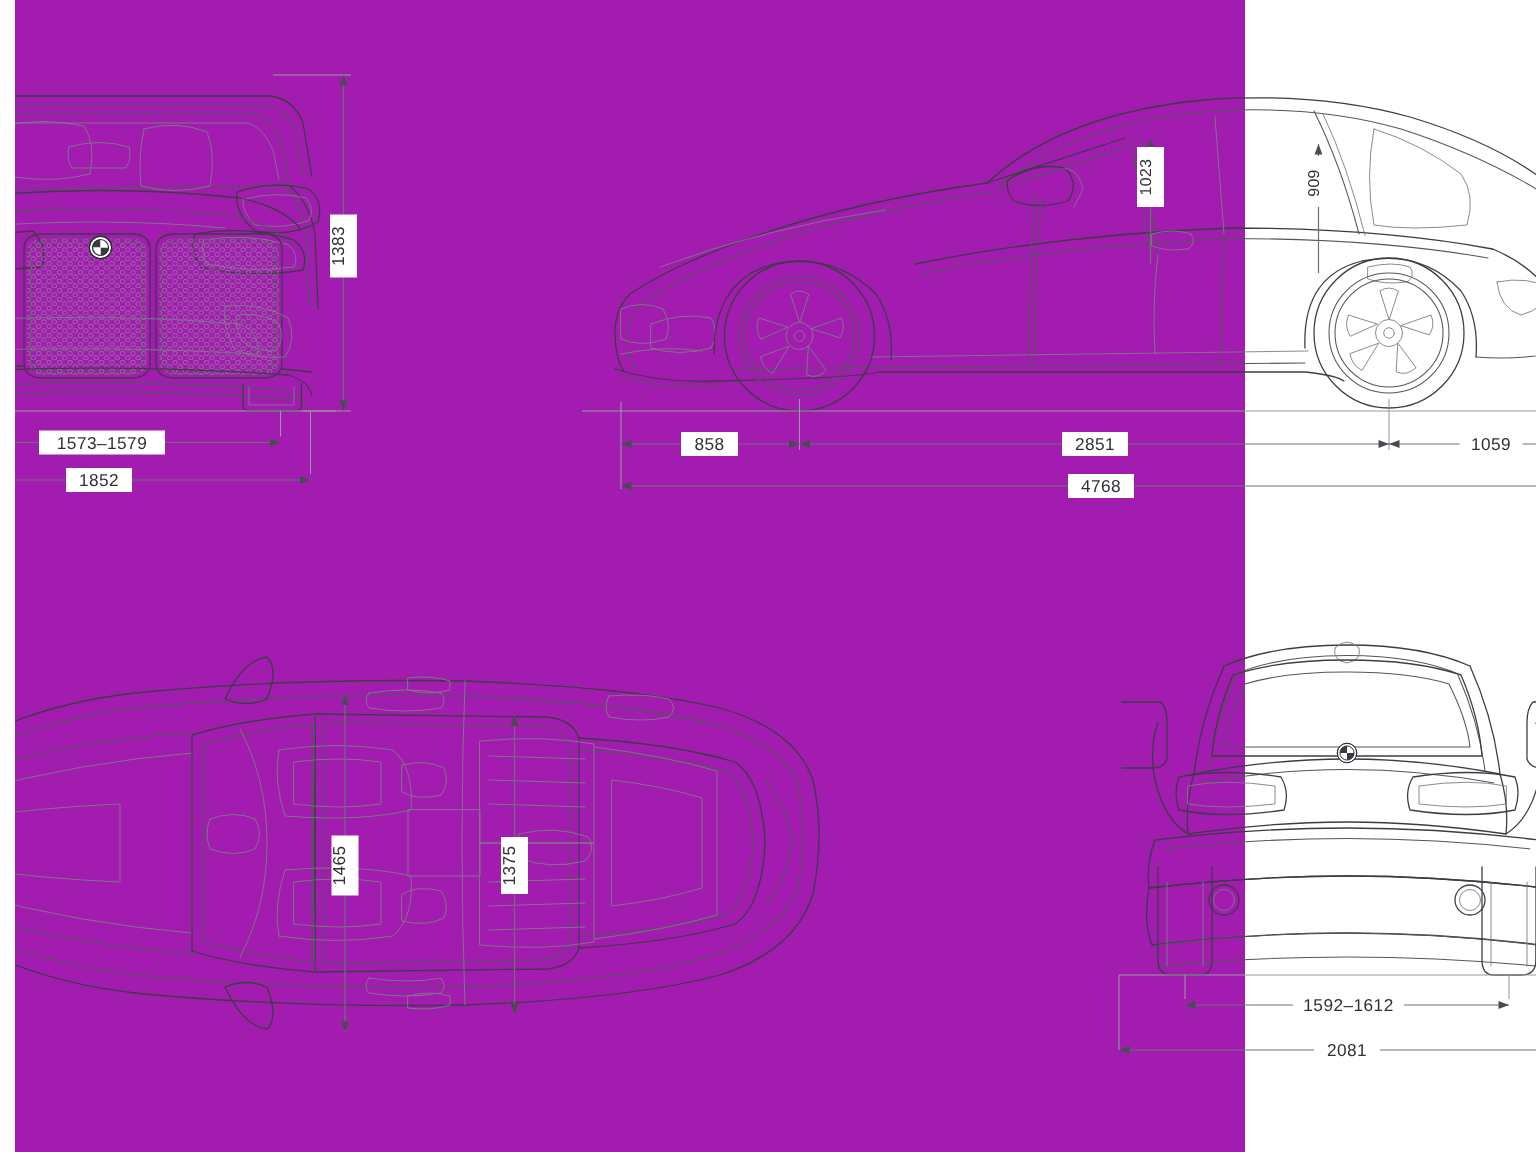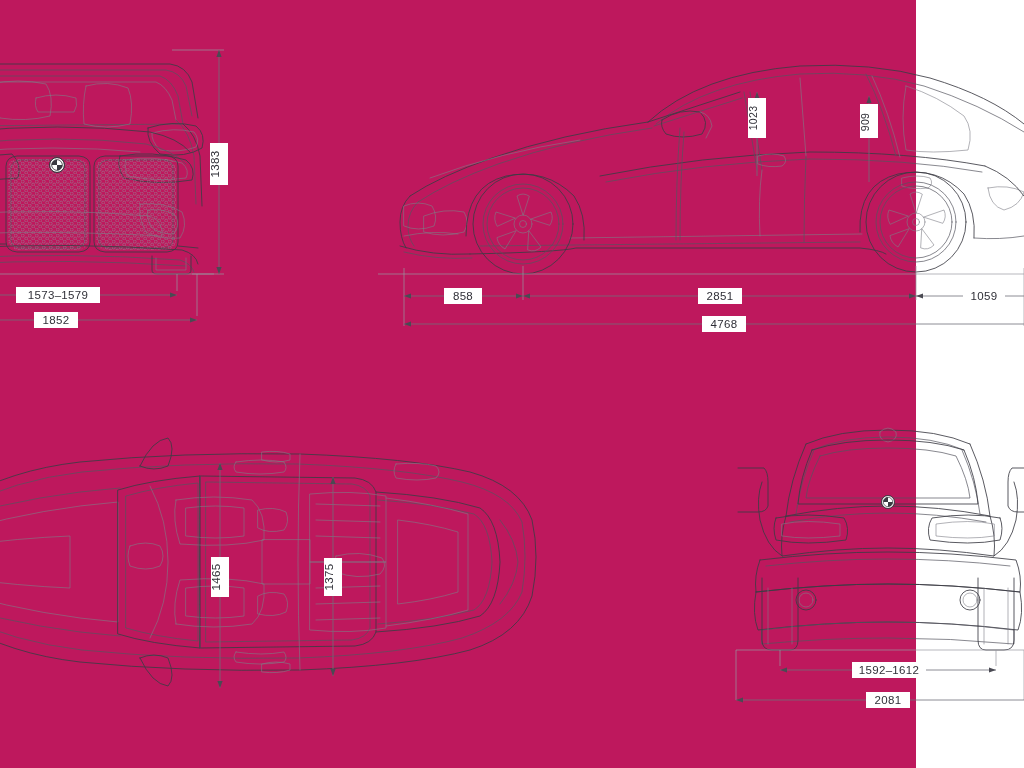--- a/index.html
+++ b/index.html
@@ -8,23 +8,24 @@
     background: #ffffff;
   }
   body {
     width: 1024px;
     height: 768px;
     overflow: hidden;
     font-family: "Liberation Sans", sans-serif;
   }
   #sheet {
     position: relative;
-    width: 916px;
+    width: 820px;
     height: 768px;
-    background: #be185d;
+    background: #a21caf;
+    margin-left: 10px;
   }
   #sheet svg {
     position: absolute;
     top: 0;
     left: 0;
     width: 1024px;
     height: 768px;
   }
   .ln   { fill: none; stroke: #3c3c44; stroke-width: 0.85; stroke-linecap: round; stroke-linejoin: round; }
   .ln2  { fill: none; stroke: #55555e; stroke-width: 0.7;  stroke-linecap: round; stroke-linejoin: round; }

